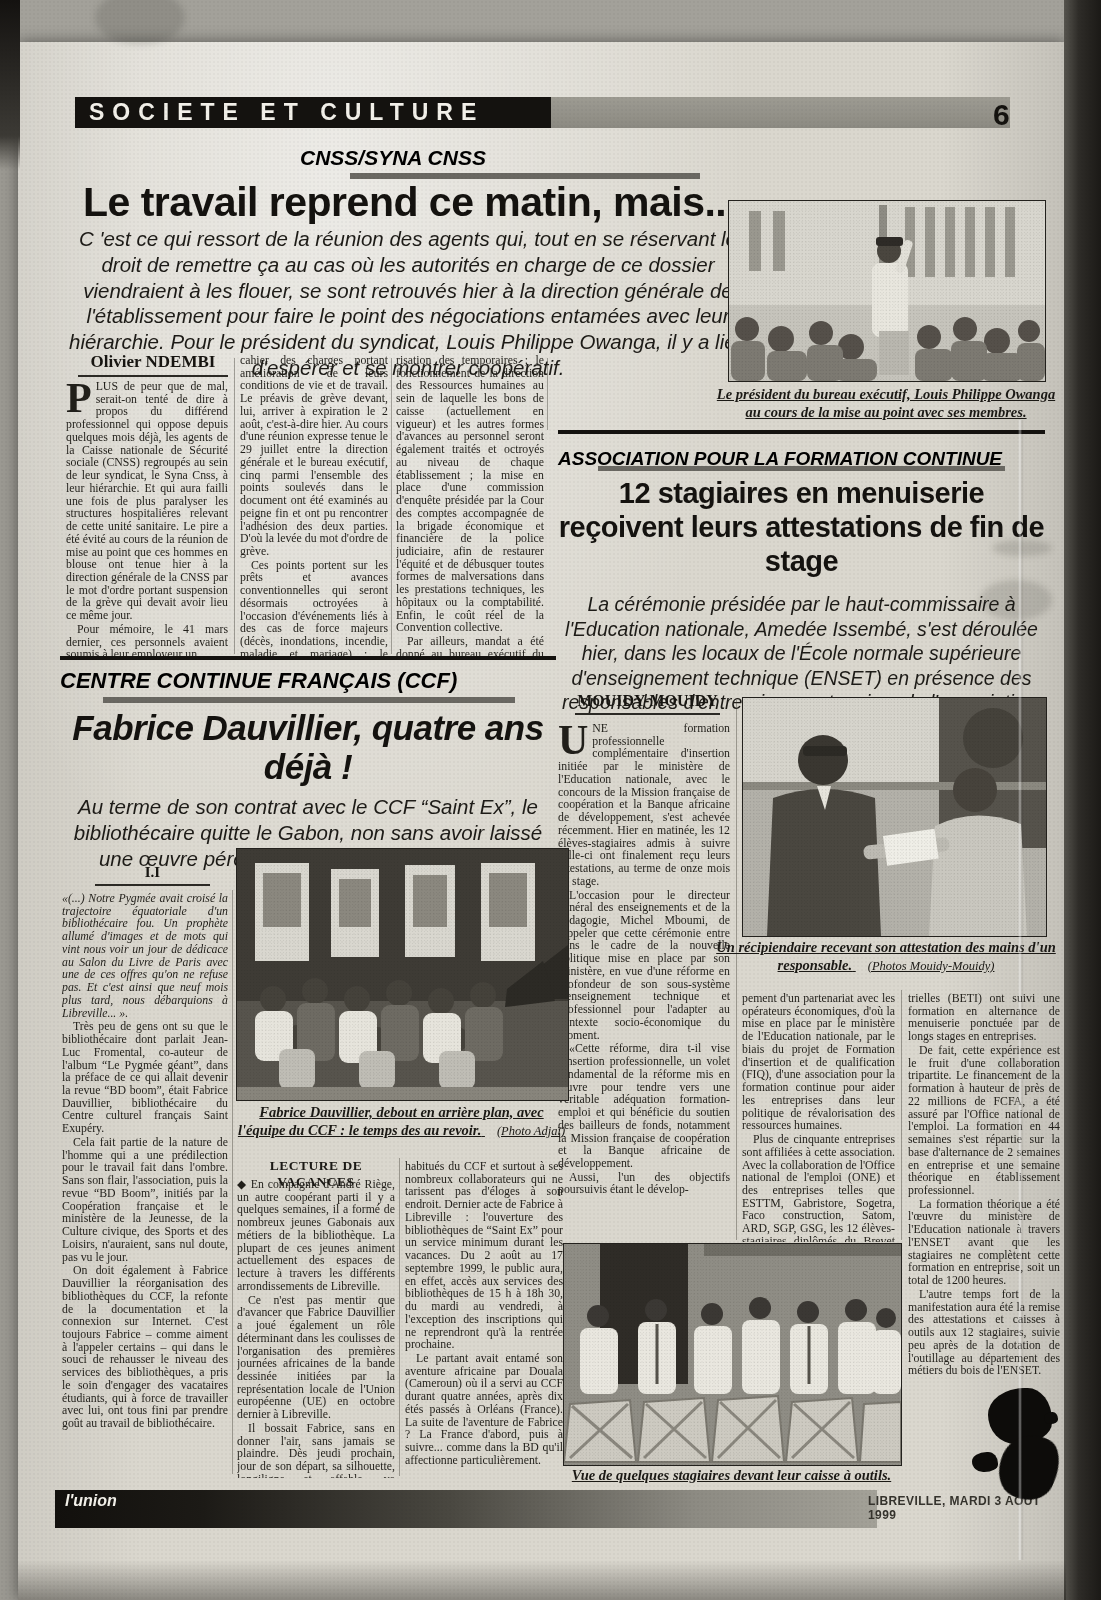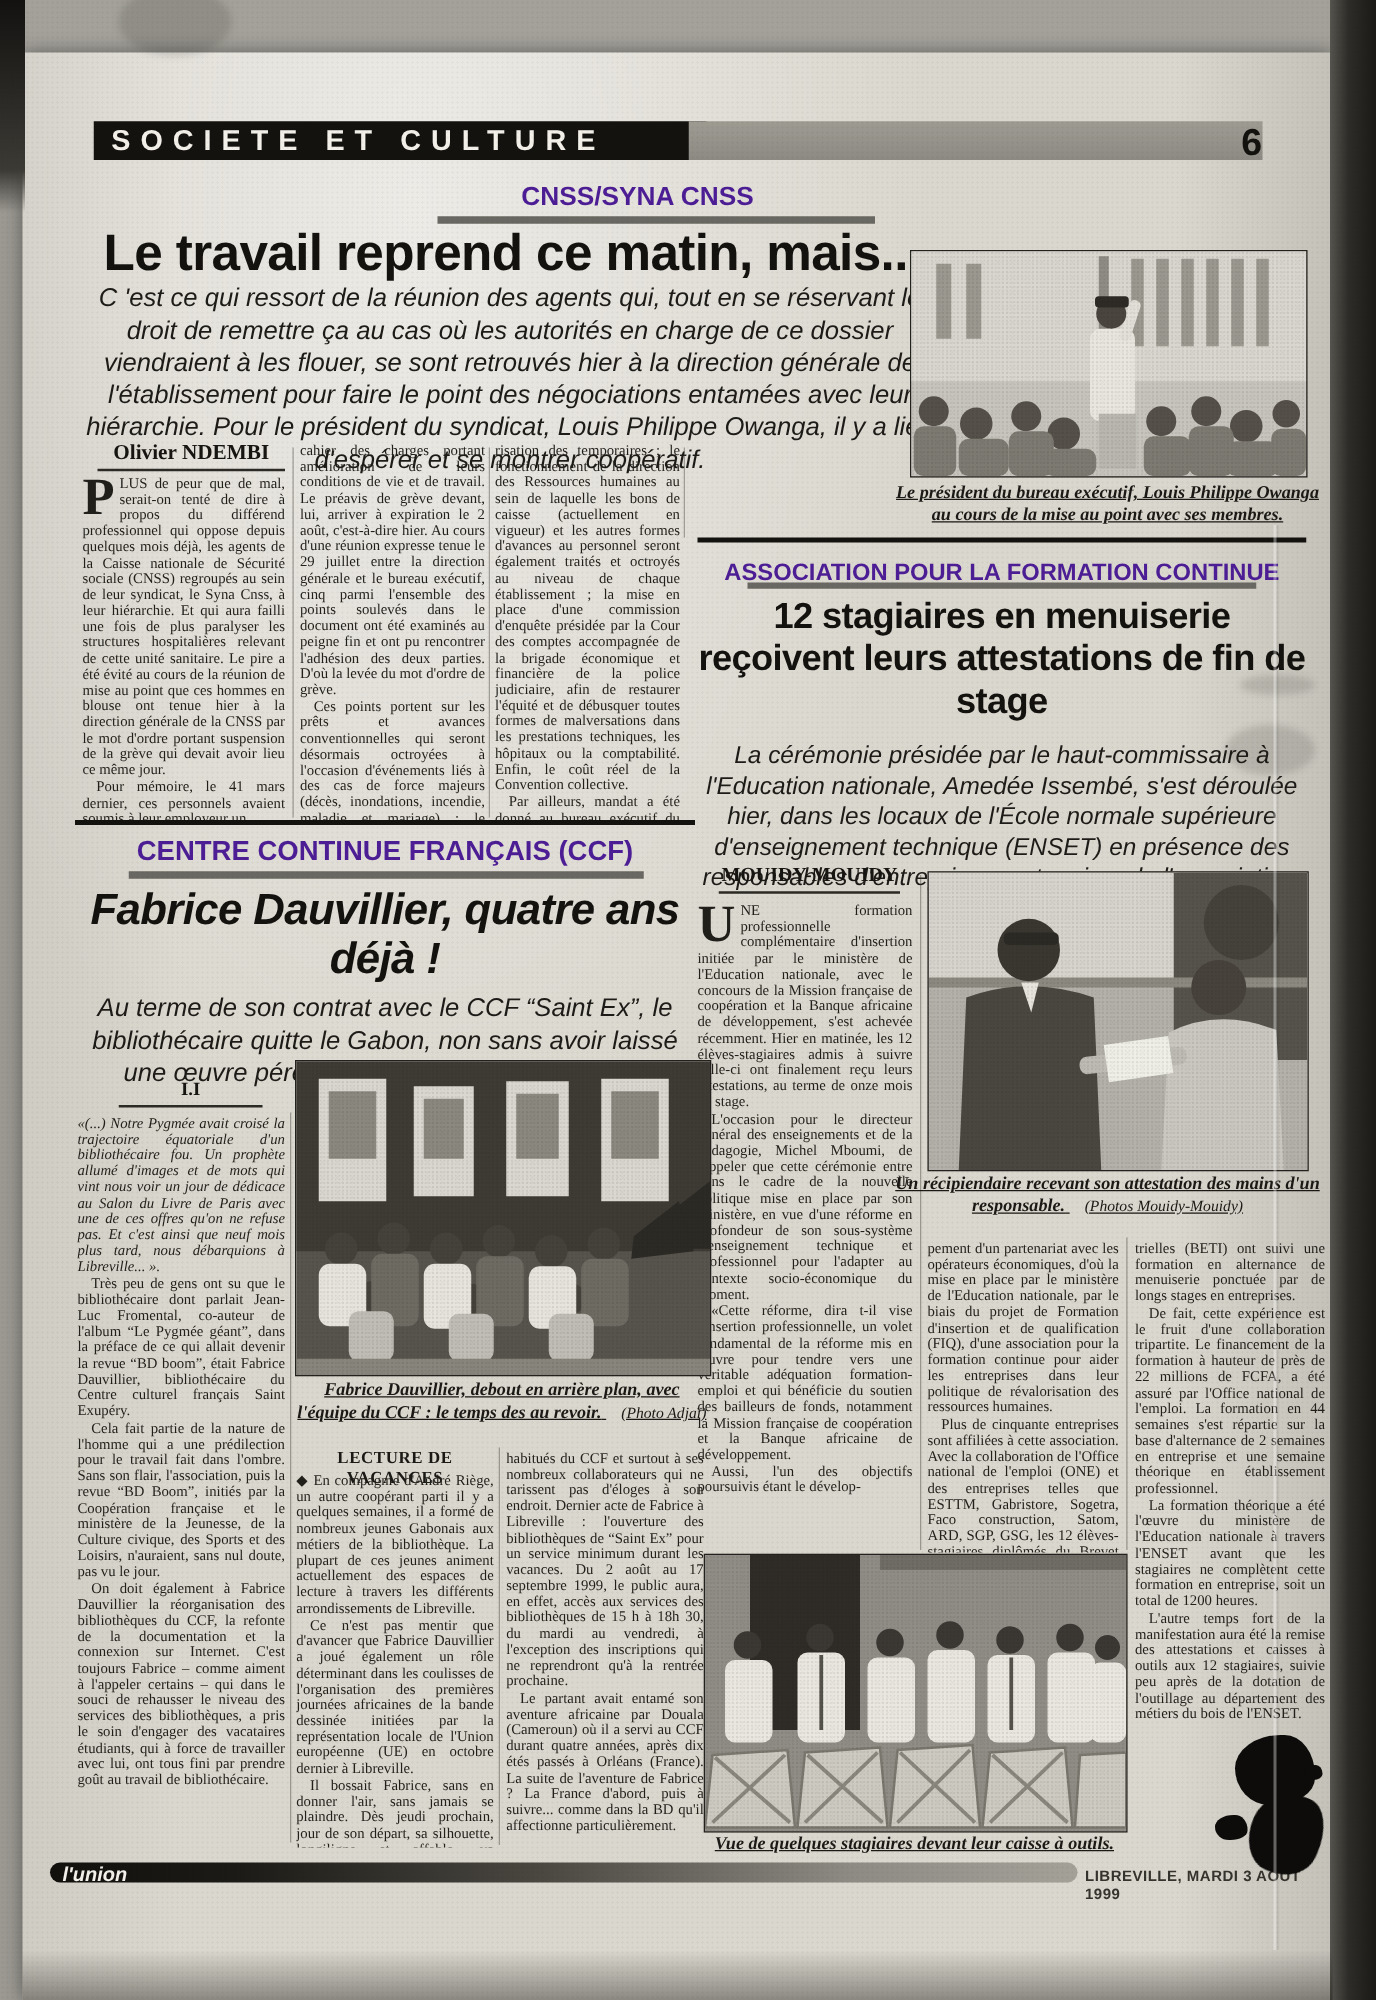--- a/index.html
+++ b/index.html
@@ -13,21 +13,21 @@
     background:linear-gradient(115deg,#e9e7df 0%,#ddbd9 20%,#dcd9d0 35%,#d6d3c9 62%,#dfdcd3 85%,#d3d0c6 100%);
     background-color:#dad7ce;
     box-shadow:0 0 14px rgba(0,0,0,.45);}
   .sheet-shade{left:18px;top:42px;width:1048px;height:1558px;pointer-events:none;
     background:
       radial-gradient(ellipse at 30% 8%, rgba(255,255,255,.5), transparent 40%),
       linear-gradient(90deg, rgba(0,0,0,.05), transparent 12%, transparent 88%, rgba(0,0,0,.10));}
   .hdr-black{background:#14120f;color:#f2f0e9;font-weight:bold;
     font-size:23px;letter-spacing:8px;line-height:31px;padding-left:14px;}
   .hdr-gray{background:linear-gradient(#9d9b92,#8c8a82);}
-  .kicker{font-weight:bold;text-align:center;color:#4c1d95;}
+  .kicker{font-weight:bold;color:#000000;font-style:italic;}
   .kbar{background:#6a6862;}
   .headline{font-weight:bold;color:#14120f;text-align:center;letter-spacing:-.5px;line-height:1.08;}
   .lede{font-style:italic;color:#1d1b17;text-align:center;line-height:1.26;}
   .byline{font-family:"Liberation Serif",serif;font-weight:bold;text-align:center;
     color:#171511;border-bottom:2px solid #2c2a25;padding-bottom:3px;}
   .col{font-family:"Liberation Serif",serif;font-size:11.8px;line-height:1.08;
     text-align:justify;color:#211f1a;overflow:hidden;}
   .col p{margin:0 0 1px 0;text-indent:11px;}
   .col p.first{text-indent:0;}
   .col p.italic{font-style:italic;}
@@ -333,21 +333,21 @@
       <p class="first">◆ En compagnie d'André Riège, un autre coopérant parti il y a quelques semaines, il a formé de nombreux jeunes Gabonais aux métiers de la bibliothèque. La plupart de ces jeunes animent actuellement des espaces de lecture à travers les différents arrondissements de Libreville.</p>
       <p>Ce n'est pas mentir que d'avancer que Fabrice Dauvillier a joué également un rôle déterminant dans les coulisses de l'organisation des premières journées africaines de la bande dessinée initiées par la représentation locale de l'Union européenne (UE) en octobre dernier à Libreville.</p>
       <p>Il bossait Fabrice, sans en donner l'air, sans jamais se plaindre. Dès jeudi prochain, jour de son départ, sa silhouette, longiligne et affable, va certainement manquer aux</p>
     </div>
   <div class="abs vrule" style="left:399px;top:1158px;height:318px;"></div>
   <div class="abs col" style="left:405px;top:1160px;width:158px;height:318px;">
       <p class="first">habitués du CCF et surtout à ses nombreux collaborateurs qui ne tarissent pas d'éloges à son endroit. Dernier acte de Fabrice à Libreville : l'ouverture des bibliothèques de “Saint Ex” pour un service minimum durant les vacances. Du 2 août au 17 septembre 1999, le public aura, en effet, accès aux services des bibliothèques de 15 h à 18h 30, du mardi au vendredi, à l'exception des inscriptions qui ne reprendront qu'à la rentrée prochaine.</p>
       <p>Le partant avait entamé son aventure africaine par Douala (Cameroun) où il a servi au CCF durant quatre années, après dix étés passés à Orléans (France). La suite de l'aventure de Fabrice ? La France d'abord, puis à suivre... comme dans la BD qu'il affectionne particulièrement.</p>
     </div>
 
-  <div class="abs footer-bar" style="left:40px;top:1490px;width:812px;height:16px;border-radius:11px;">
+  <div class="abs footer-bar" style="left:55px;top:1490px;width:812px;height:38px;">
     <span>l'union</span>
   </div>
   <div class="abs dateline" style="left:868px;top:1494px;width:190px;">LIBREVILLE, MARDI 3 AOÛT 1999</div>
 
   <div class="abs blot" style="left:988px;top:1388px;width:64px;height:56px;"></div>
   <div class="abs blot" style="left:1000px;top:1434px;width:58px;height:66px;transform:rotate(24deg);"></div>
   <div class="abs blot" style="left:972px;top:1452px;width:26px;height:20px;"></div>
   <div class="abs blot" style="left:1044px;top:1412px;width:14px;height:12px;"></div>
   <div class="abs smudge" style="left:992px;top:540px;width:60px;height:16px;"></div>
   <div class="abs smudge" style="left:980px;top:580px;width:72px;height:40px;"></div>

